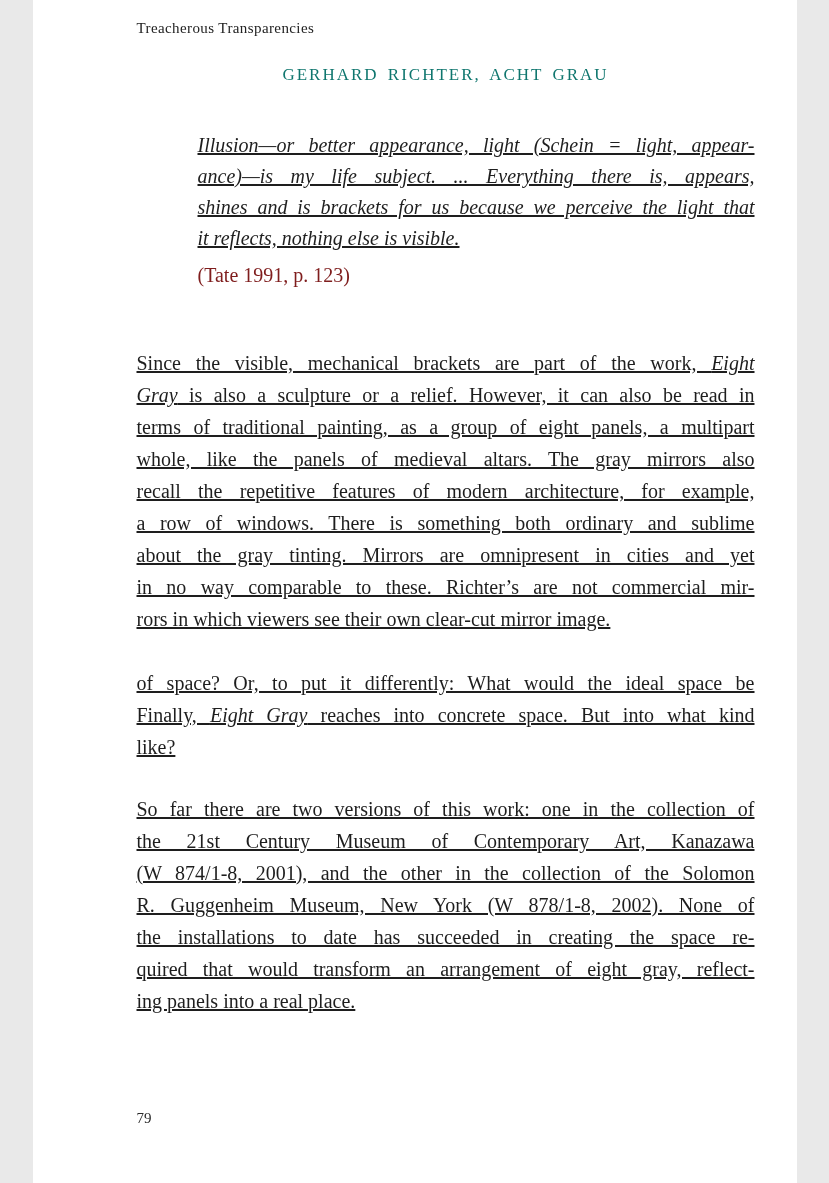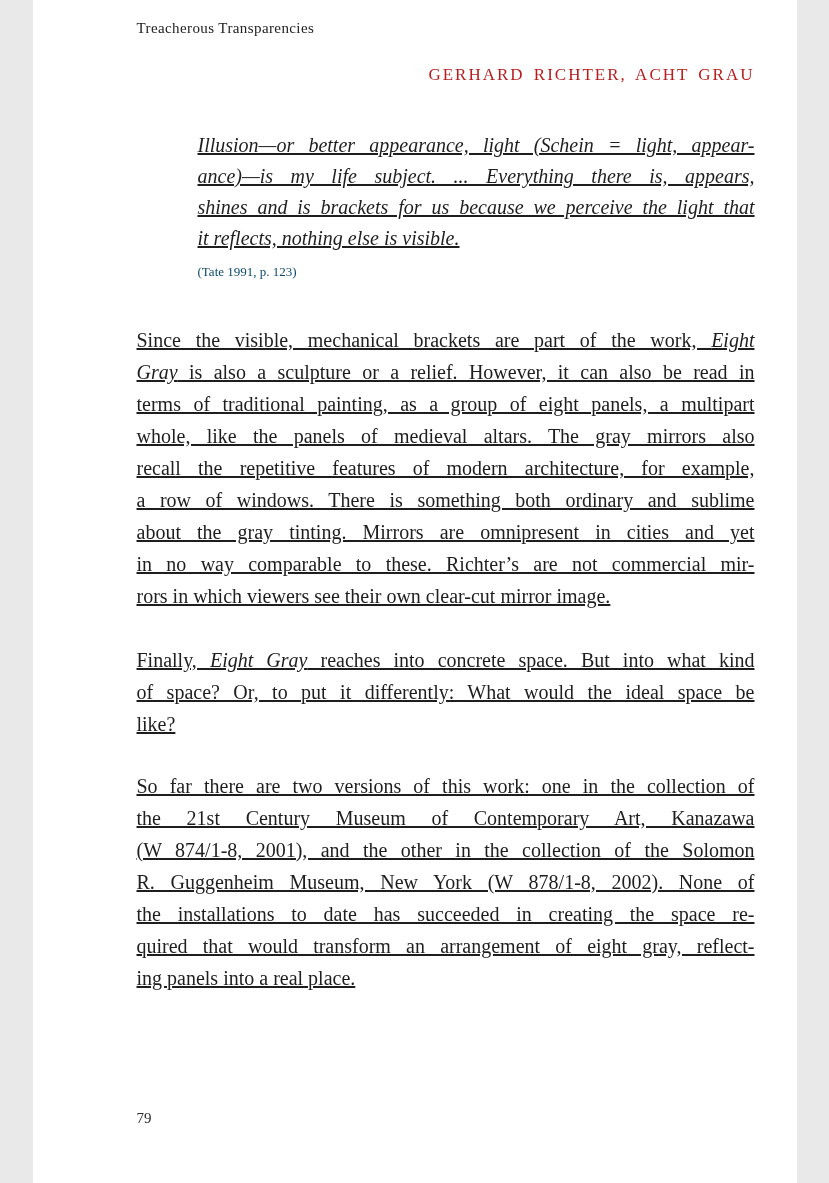--- a/index.html
+++ b/index.html
@@ -23,51 +23,51 @@
     left: 104px;
     font-size: 15px;
     letter-spacing: 0.4px;
     color: #222222;
   }
   .chapter-title {
     position: absolute;
     top: 65px;
     left: 104px;
     width: 618px;
-    text-align: right;
+    text-align: center;
     font-size: 17px;
     letter-spacing: 2px;
     word-spacing: 3px;
-    color: #b91c1c;
+    color: #0f766e;
   }
   .content {
     position: absolute;
     top: 130px;
     left: 104px;
     width: 618px;
   }
   .quote-block {
     margin-left: 61px;
     width: 557px;
     font-style: italic;
     font-size: 20px;
     line-height: 31px;
   }
   .quote-citation {
     margin-left: 61px;
     margin-top: 10px;
-    font-size: 13px;
-    color: #0c4a6e;
+    font-size: 20px;
+    color: #7f1d1d;
   }
   .body-text {
     font-size: 20px;
     line-height: 32px;
   }
   .paragraph { margin-top: 30px; }
-  .paragraph:first-of-type { margin-top: 44px; }
+  .paragraph:first-of-type { margin-top: 60px; }
   .paragraph-2 { margin-top: 32px; }
   .line { width: 100%; text-decoration: underline; }
   .line.j {
     text-align: justify;
     text-align-last: justify;
   }
   .line.last { text-align: left; }
   .it { font-style: italic; }
   .page-number {
     position: absolute;
@@ -101,22 +101,22 @@
           <div class="line j"><span class="it">Gray</span><span> is also a sculpture or a relief. However, it can also be read in</span></div>
           <div class="line j"><span>terms of traditional painting, as a group of eight panels, a multipart</span></div>
           <div class="line j"><span>whole, like the panels of medieval altars. The gray mirrors also</span></div>
           <div class="line j"><span>recall the repetitive features of modern architecture, for example,</span></div>
           <div class="line j"><span>a row of windows. There is something both ordinary and sublime</span></div>
           <div class="line j"><span>about the gray tinting. Mirrors are omnipresent in cities and yet</span></div>
           <div class="line j"><span>in no way comparable to these. Richter’s are not commercial mir-</span></div>
           <div class="line last"><span>rors in which viewers see their own clear-cut mirror image.</span></div>
         </div>
         <div class="paragraph paragraph-2">
+          <div class="line j"><span>of space? Or, to put it differently: What would the ideal space be</span></div>
           <div class="line j"><span>Finally, </span><span class="it">Eight Gray</span><span> reaches into concrete space. But into what kind</span></div>
-          <div class="line j"><span>of space? Or, to put it differently: What would the ideal space be</span></div>
           <div class="line last"><span>like?</span></div>
         </div>
         <div class="paragraph">
           <div class="line j"><span>So far there are two versions of this work: one in the collection of</span></div>
           <div class="line j"><span>the 21st Century Museum of Contemporary Art, Kanazawa</span></div>
           <div class="line j"><span>(W 874/1-8, 2001), and the other in the collection of the Solomon</span></div>
           <div class="line j"><span>R. Guggenheim Museum, New York (W 878/1-8, 2002). None of</span></div>
           <div class="line j"><span>the installations to date has succeeded in creating the space re-</span></div>
           <div class="line j"><span>quired that would transform an arrangement of eight gray, reflect-</span></div>
           <div class="line last"><span>ing panels into a real place.</span></div>

